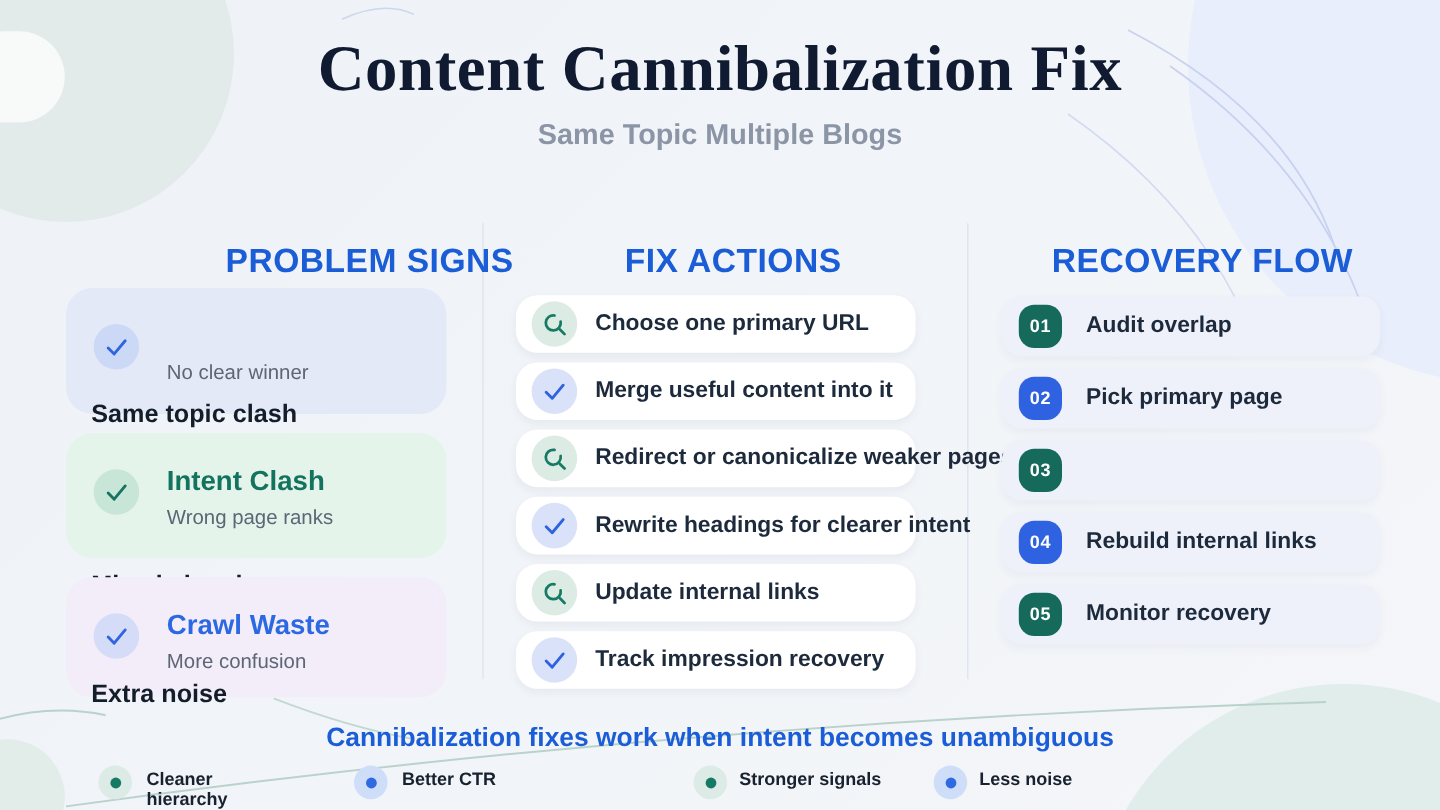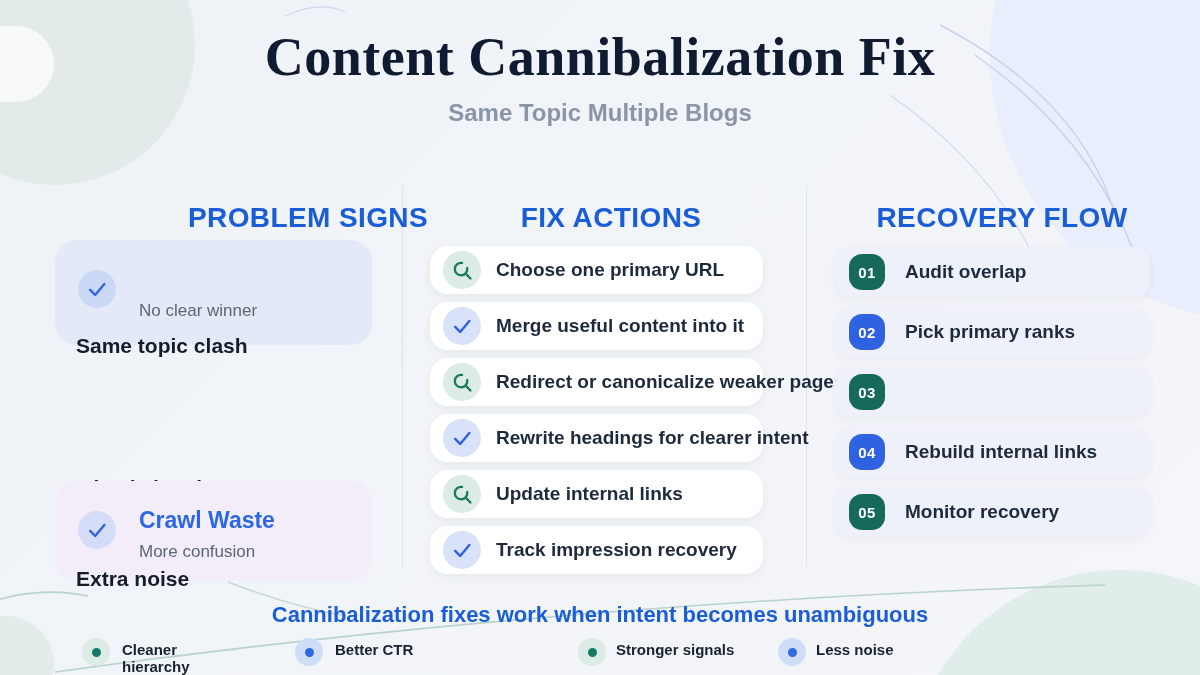--- a/index.html
+++ b/index.html
@@ -128,20 +128,29 @@
   <div class="pcard pcard-blue" style="top:240px;height:105px;">
     <span class="pc-icon pc-icon-blue">
       <svg width="22" height="22" viewBox="0 0 24 24" fill="none" stroke="currentColor" stroke-width="2.6" stroke-linecap="round" stroke-linejoin="round">
           <path d="M4.5 13l5.5 5.5L20 6.5"></path>
         </svg>
     </span>
     <div class="pc-sub">No clear winner</div>
   </div>
   <div class="pc-label" style="top:334px;">Same topic clash</div>
 
+  <div class="pcard pcard-green" style="top:361px;height:104px;">
+    <span class="pc-icon pc-icon-green">
+      <svg width="22" height="22" viewBox="0 0 24 24" fill="none" stroke="currentColor" stroke-width="2.6" stroke-linecap="round" stroke-linejoin="round">
+          <path d="M4.5 13l5.5 5.5L20 6.5"></path>
+        </svg>
+    </span>
+    <div class="pc-title pc-title-green">Intent Clash</div>
+    <div class="pc-sub">Wrong page ranks</div>
+  </div>
   <div class="pc-label" style="top:451px;margin-top:25px;">Mixed signals</div>
 
   <div class="pcard pcard-purple" style="top:481px;height:100px;">
     <span class="pc-icon pc-icon-purple">
       <svg width="22" height="22" viewBox="0 0 24 24" fill="none" stroke="currentColor" stroke-width="2.6" stroke-linecap="round" stroke-linejoin="round">
           <path d="M4.5 13l5.5 5.5L20 6.5"></path>
         </svg>
     </span>
     <div class="pc-title pc-title-blue">Crawl Waste</div>
     <div class="pc-sub">More confusion</div>
@@ -199,21 +208,21 @@
     </span>
     <div class="f-label">Track impression recovery</div>
   </div>
 
   <div class="rcard" style="top:247px;text-decoration:underline;">
     <span class="r-badge r-badge-teal">01</span>
     <div class="r-label">Audit overlap</div>
   </div>
   <div class="rcard" style="top:307px;">
     <span class="r-badge r-badge-blue">02</span>
-    <div class="r-label">Pick primary ranks</div>
+    <div class="r-label">Pick primary page</div>
   </div>
   <div class="rcard" style="top:367px;">
     <span class="r-badge r-badge-teal">03</span>
   </div>
   <div class="rcard" style="top:427px;">
     <span class="r-badge r-badge-blue">04</span>
     <div class="r-label">Rebuild internal links</div>
   </div>
   <div class="rcard" style="top:487px;">
     <span class="r-badge r-badge-teal">05</span>

